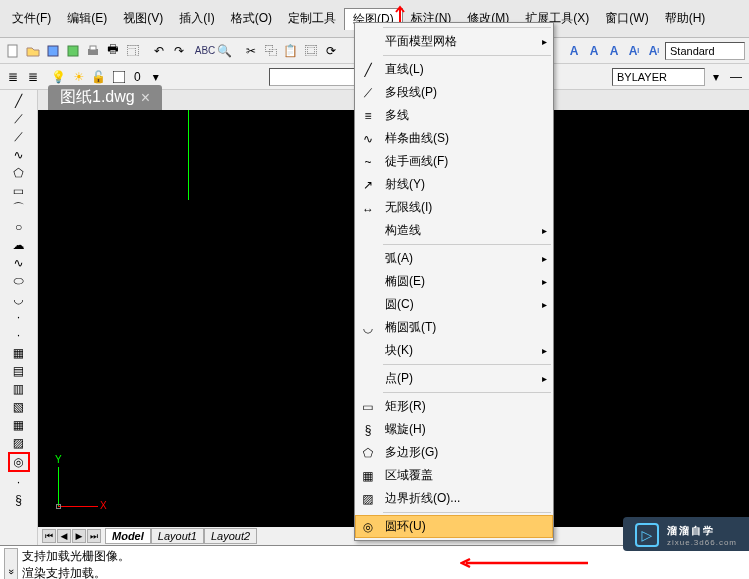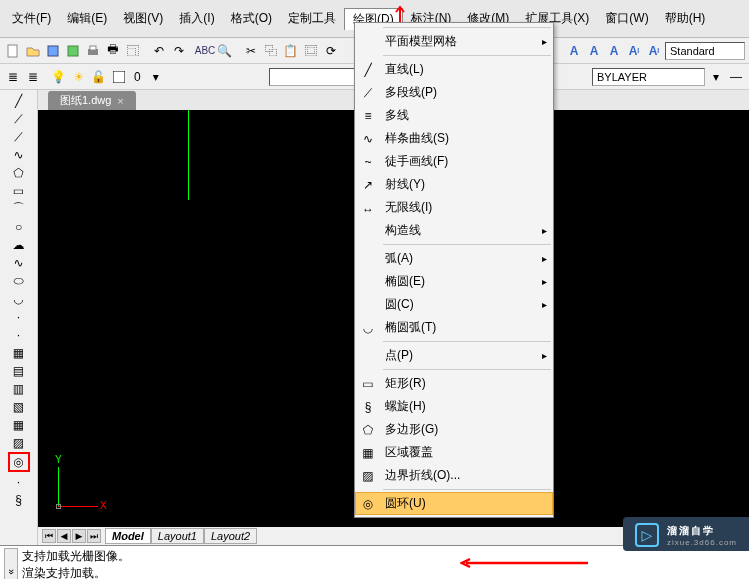--- a/index.html
+++ b/index.html
@@ -14,21 +14,21 @@
     .tb-sep { width: 4px; }
     .tb-txt { border: 1px inset #aaa; background: #fff; padding: 1px 4px; min-width: 70px; height: 18px; font-size: 11px; }
     
     .main { display: flex; height: 455px; }
     .left-tools { width: 38px; background: #f0f0f0; border-right: 1px solid #ccc; display: flex; flex-direction: column; align-items: center; padding-top: 2px; gap: 1px; }
     .lt-btn { width: 18px; height: 17px; display: flex; align-items: center; justify-content: center; }
     .lt-highlight { border: 2px solid red; width: 22px; height: 20px; }
     
     .content { flex: 1; display: flex; flex-direction: column; position: relative; }
     .tabbar { height: 20px; background: #e8e8e8; display: flex; align-items: end; padding-left: 10px; }
-    .tab { background: #888; color: #fff; padding: 2px 12px; border-radius: 3px 3px 0 0; font-size: 11px; display: flex; align-items: center; gap: 6px; }
+    .tab { background: #888; color: #fff; padding: 2px 12px; border-radius: 3px 3px 0 0; font-size: 16px; display: flex; align-items: center; gap: 6px; }
     .tab-close { color: #ddd; }
     
     .canvas { flex: 1; background: #000; position: relative; }
     .canvas-line { position: absolute; top: 0; left: 150px; width: 1px; height: 90px; background: #0f0; }
     .ucs { position: absolute; bottom: 20px; left: 20px; }
     .ucs-y { position: absolute; bottom: 0; left: 0; width: 1px; height: 40px; background: #0f0; }
     .ucs-y-lbl { position: absolute; bottom: 42px; left: -3px; color: #0f0; font-size: 10px; }
     .ucs-x { position: absolute; bottom: 0; left: 0; height: 1px; width: 40px; background: #f00; }
     .ucs-x-lbl { position: absolute; bottom: -4px; left: 42px; color: #f00; font-size: 10px; }
     .ucs-origin { position: absolute; bottom: -2px; left: -2px; width: 5px; height: 5px; border: 1px solid #888; }
@@ -136,21 +136,21 @@
   <div class="tb-btn">
       <svg width="12" height="12">
         <rect width="12" height="12" fill="#fff" stroke="#000"></rect>
       </svg>
     </div>
   <span style="margin:0 4px">0</span>
   <div class="tb-btn">▾</div>
   <div style="width:100px"></div>
   <input class="tb-txt" style="width: 260px;">
   <div style="flex:1"></div>
-  <input class="tb-txt" style="width: 113px;" value="BYLAYER">
+  <input class="tb-txt" style="width: 93px;" value="BYLAYER">
   <div class="tb-btn">▾</div>
   <div class="tb-btn">—</div>
 </div>
 
 <div class="main">
   <div class="left-tools">
     <div class="lt-btn">╱</div>
     <div class="lt-btn">⟋</div>
     <div class="lt-btn">⟋</div>
     <div class="lt-btn">∿</div>
@@ -263,20 +263,24 @@
       <span>椭圆(E)</span>
     </div>
   <div class="dd-item has-arrow">
       <span class="dd-icon"></span>
       <span>圆(C)</span>
     </div>
   <div class="dd-item">
       <span class="dd-icon">◡</span>
       <span>椭圆弧(T)</span>
     </div>
+  <div class="dd-item has-arrow">
+      <span class="dd-icon"></span>
+      <span>块(K)</span>
+    </div>
   <div class="dd-sep"></div>
   <div class="dd-item has-arrow">
       <span class="dd-icon"></span>
       <span>点(P)</span>
     </div>
   <div class="dd-sep"></div>
   <div class="dd-item">
       <span class="dd-icon">▭</span>
       <span>矩形(R)</span>
     </div>

